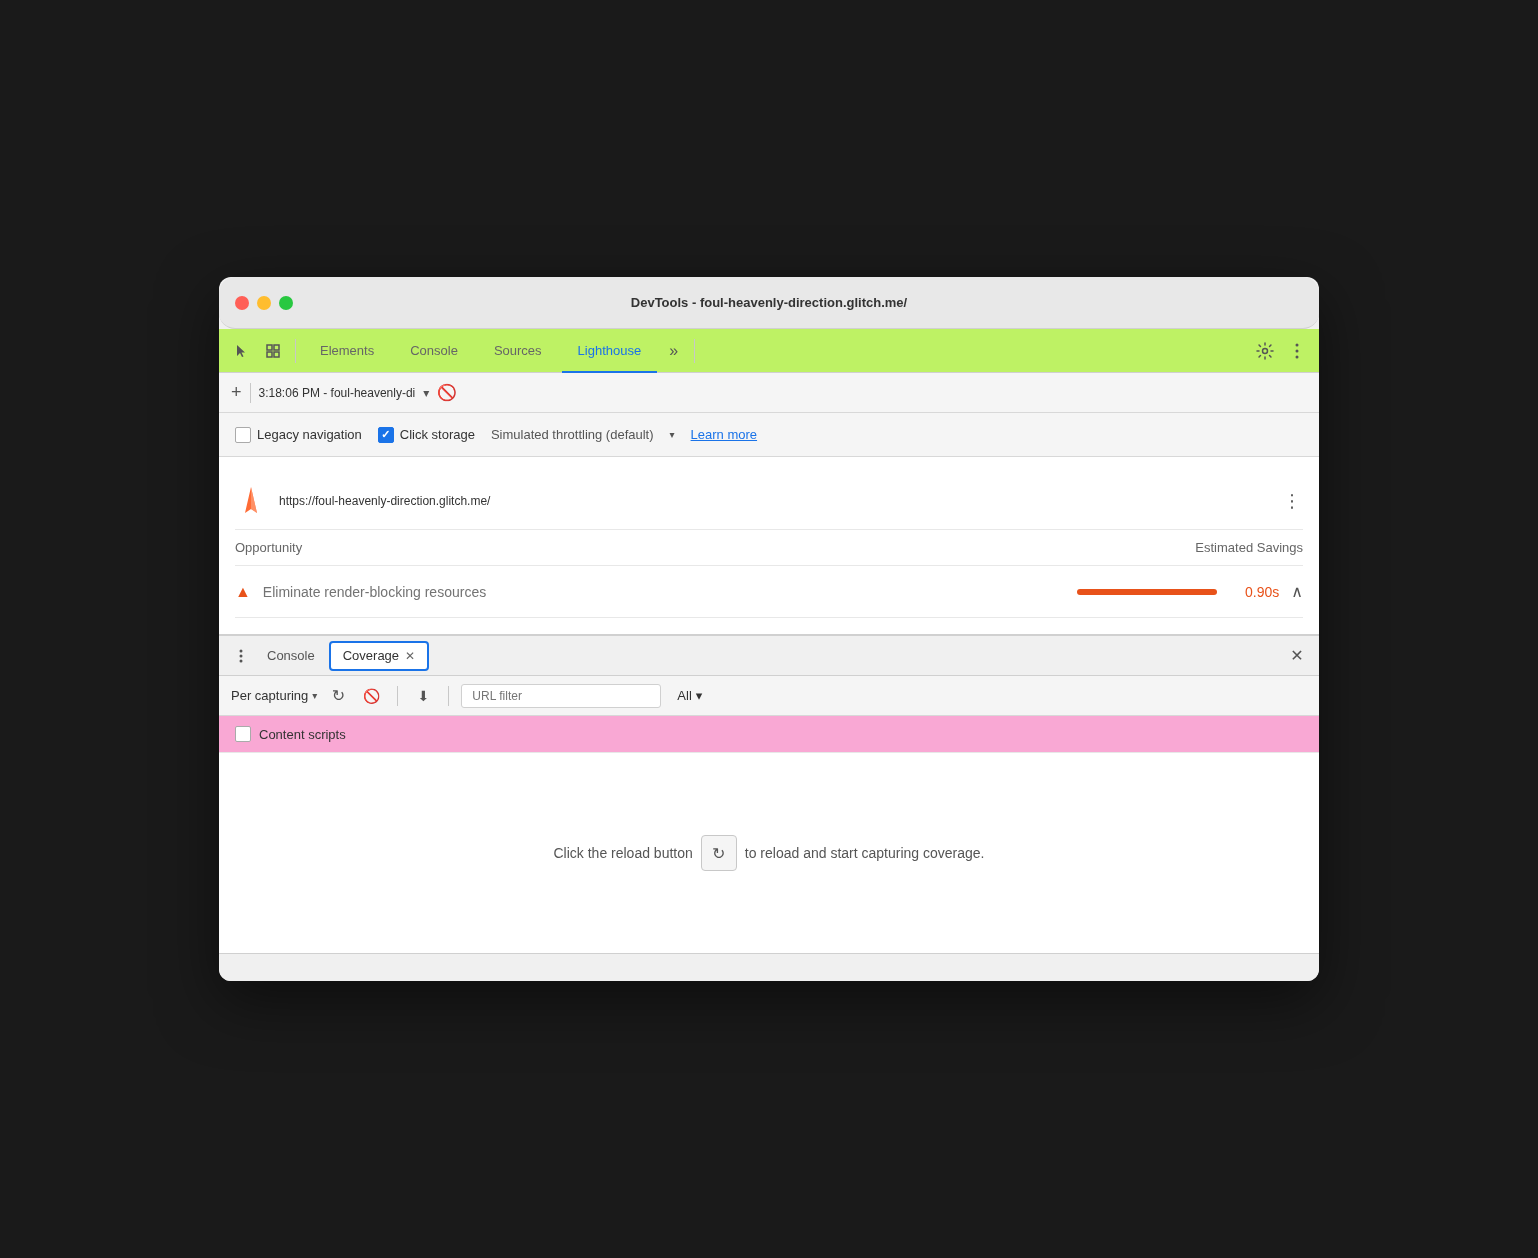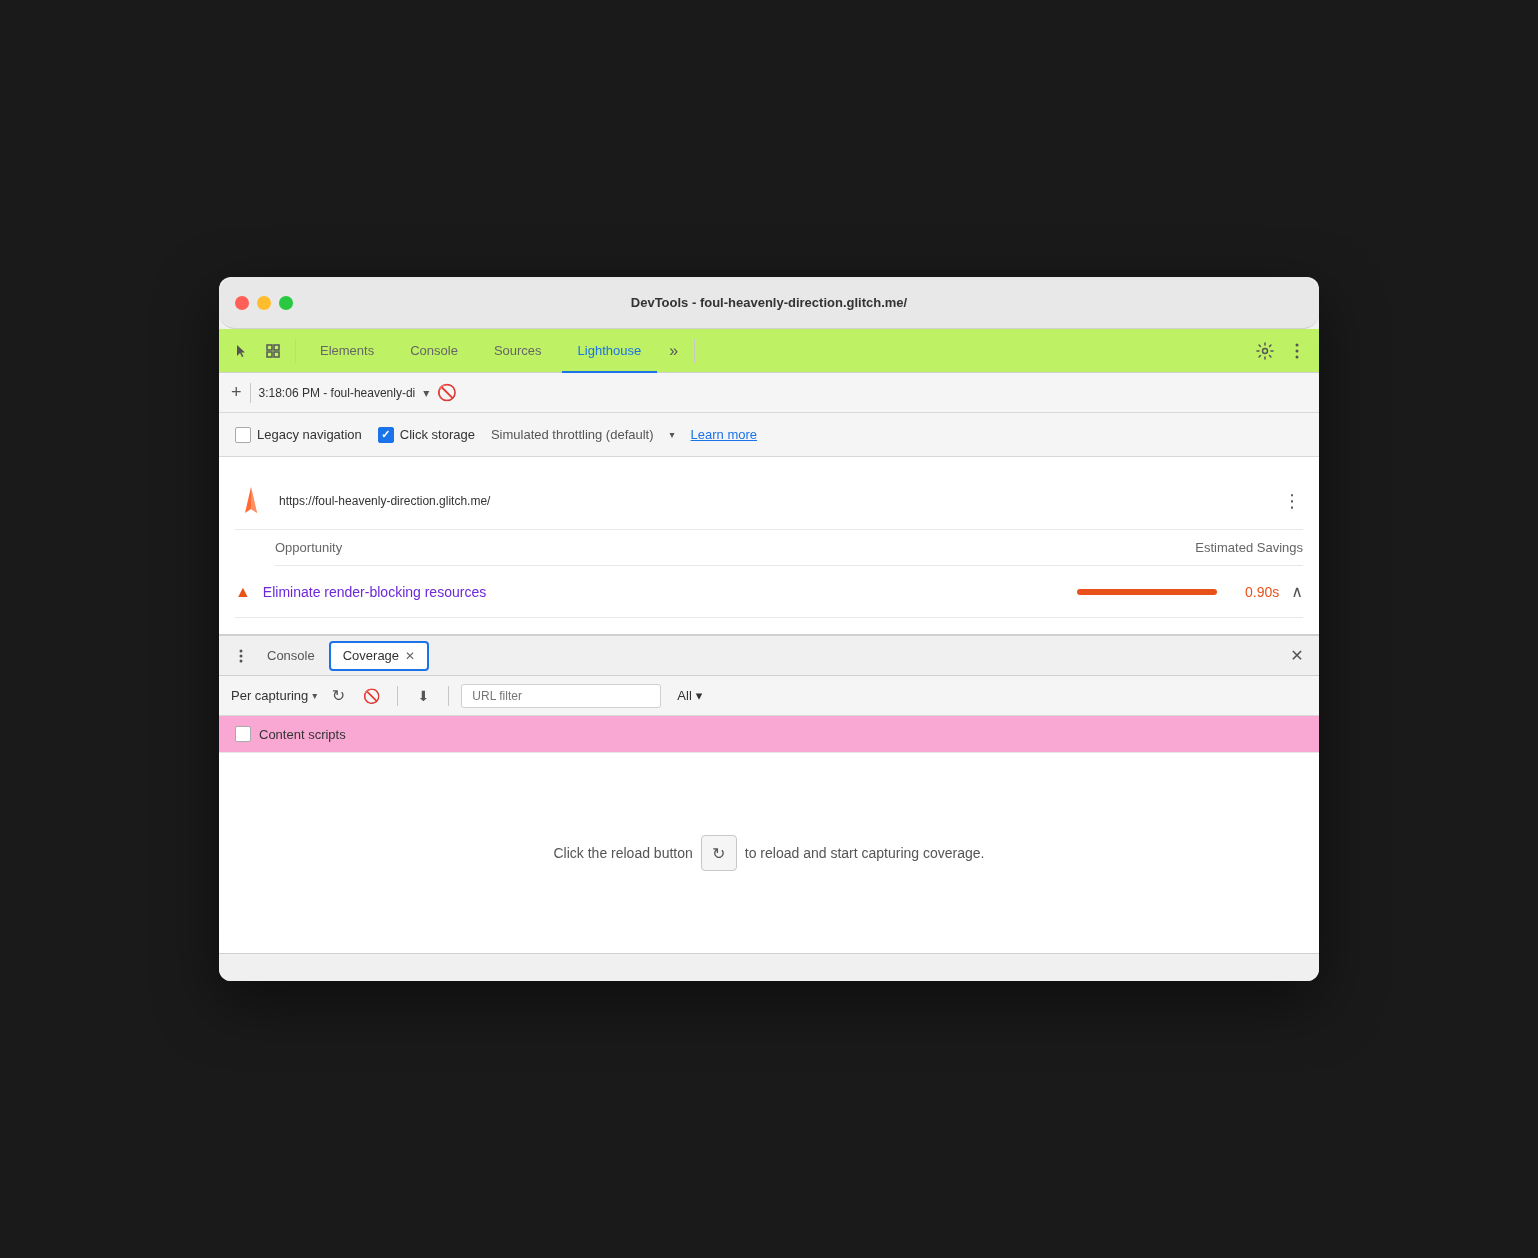--- a/index.html
+++ b/index.html
@@ -227,37 +227,36 @@
       letter-spacing: 2px;
     }
     .opportunity-row {
       display: flex;
       justify-content: space-between;
       align-items: center;
       padding: 10px 0;
       color: #666;
       font-size: 13px;
       border-bottom: 1px solid #e8e8e8;
-      margin-left: 40px;
     }
     .audit-row {
       display: flex;
       align-items: center;
       padding: 16px 0;
       border-bottom: 1px solid #e8e8e8;
       gap: 12px;
     }
     .audit-warning {
       color: #e8521a;
       font-size: 18px;
     }
     .audit-title {
       flex: 1;
       font-size: 14px;
-      color: #6d28d9;
+      color: #737373;
       font-weight: 500;
     }
     .audit-bar-container {
       width: 140px;
     }
     .audit-bar {
       height: 6px;
       background: #e8521a;
       border-radius: 3px;
       width: 100%;

